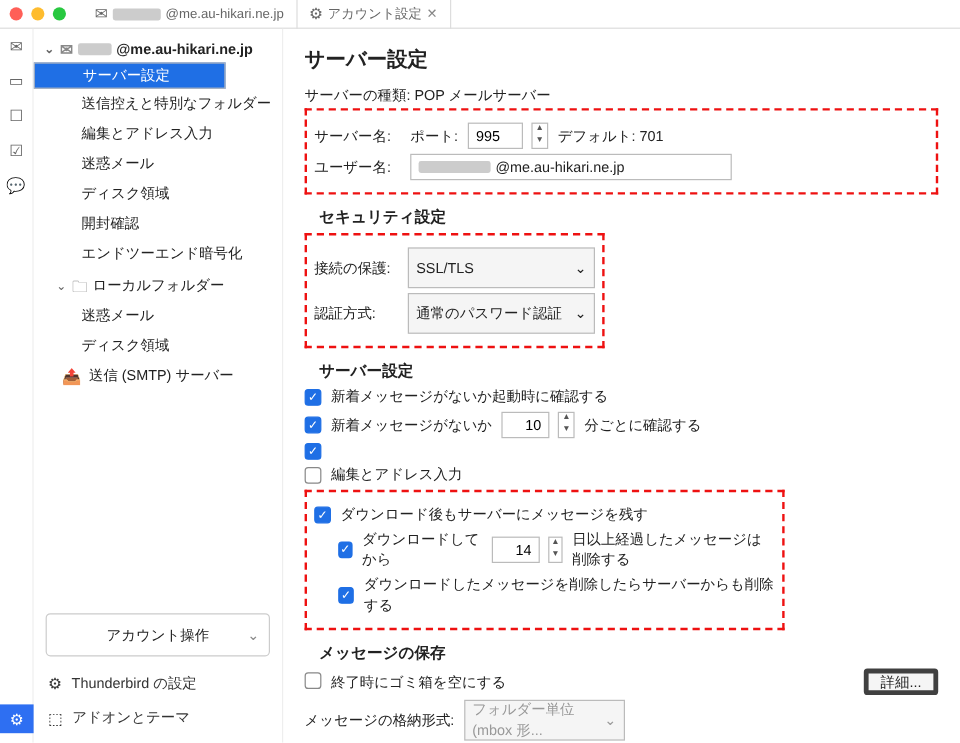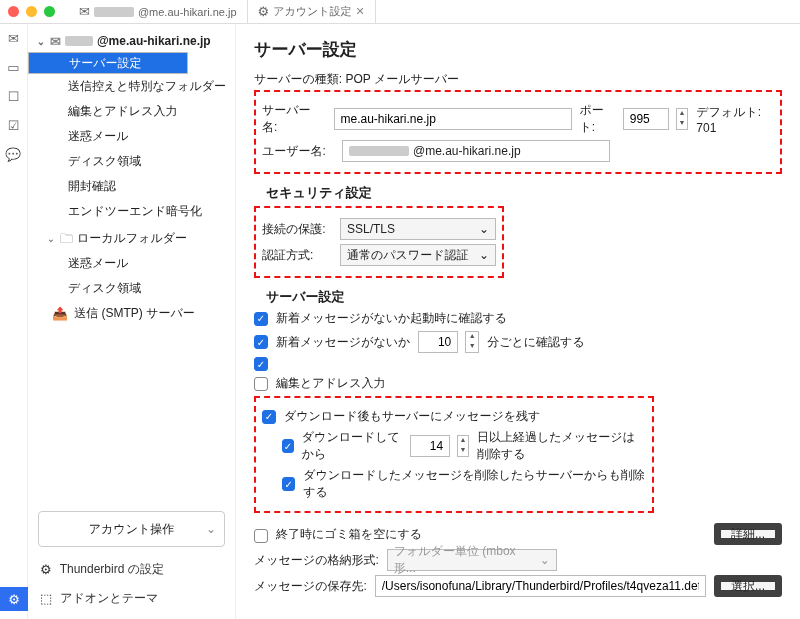--- a/index.html
+++ b/index.html
@@ -33,26 +33,26 @@
 .kline { font-size:12px; }
 .redbox { border:2px dashed #e11; padding:6px 6px; margin:2px 0 10px; }
 .row { display:flex; align-items:center; gap:8px; margin:4px 0; font-size:12px; }
 .lbl { width:72px; }
 .inp { border:1px solid #bbb; height:22px; padding:0 6px; font-size:12px; }
 .wide { width:268px; }
 .port { width:46px; text-align:left; }
 .stepper { width:14px; height:22px; border:1px solid #bbb; display:inline-flex; flex-direction:column; margin-left:-1px; }
 .stepper span{flex:1;font-size:7px;line-height:1;text-align:center;color:#555}
 .sect { font-size:13px; font-weight:600; margin:8px 12px 4px; }
-.sel { border:1px solid #bbb; height:22px; width:160px; padding:4px 6px; font-size:12px; background:#f5f5f5; display:inline-flex; align-items:center; justify-content:space-between; }
+.sel { border:1px solid #bbb; height:22px; width:160px; padding:16px 6px; font-size:12px; background:#f5f5f5; display:inline-flex; align-items:center; justify-content:space-between; }
 .cb { width:14px; height:14px; border:1px solid #888; border-radius:3px; display:inline-flex; align-items:center; justify-content:center; font-size:10px; color:#fff; }
 .cb.on{background:#1f6fe5;border-color:#1f6fe5}
 .indent { margin-left:20px; }
 .num { width:40px; text-align:right; }
-.btn { border:7px solid #404040; background:#f5f5f5; height:22px; padding:0 10px; font-size:12px; border-radius:3px; display:inline-flex; align-items:center; }
+.btn { border:4px solid #404040; background:#f5f5f5; height:22px; padding:0 10px; font-size:12px; border-radius:3px; display:inline-flex; align-items:center; }
 .pathrow { display:flex; align-items:center; gap:8px; }
 .path { flex:1; }
 .muted{color:#999}
 .ico{font-size:13px;line-height:1}
 .fldr{color:#888}
 </style>
 </head>
 <body>
 
 <div class="titlebar">
@@ -135,21 +135,20 @@
   <div class="content">
     <h1>サーバー設定</h1>
     <div class="kline">
       <span>サーバーの種類:</span>
       <span>POP メールサーバー</span>
     </div>
 
     <div class="redbox">
       <div class="row">
         <span class="lbl">サーバー名:</span>
-        <input class="inp wide" value="me.au-hikari.ne.jp" style="">
         <span>ポート:</span>
         <input class="inp port" value="995" style="">
         <span class="stepper">
             <span>▲</span>
             <span>▼</span>
           </span>
         <span>デフォルト: 701</span>
       </div>
       <div class="row">
         <span class="lbl">ユーザー名:</span>
@@ -215,30 +214,31 @@
             <span>▼</span>
           </span>
         <span>日以上経過したメッセージは削除する</span>
       </div>
       <div class="row indent">
           <span class="cb on">✓</span>
           <span>ダウンロードしたメッセージを削除したらサーバーからも削除する</span>
         </div>
     </div>
 
+    <div class="sect">メッセージの保存</div>
     <div class="row" style="justify-content:space-between">
-      <span style="display:flex;align-items:flex-end;gap:8px">
+      <span style="display:flex;align-items:flex-start;gap:8px">
         <span class="cb"></span>
         <span>終了時にゴミ箱を空にする</span>
       </span>
       <span class="btn">詳細...</span>
     </div>
     <div class="row">
       <span>メッセージの格納形式:</span>
-      <span class="sel muted" style="width:170px">
+      <span class="sel muted" style="width:134px">
           <span>フォルダー単位 (mbox 形...</span>
           <span>⌄</span>
         </span>
     </div>
     <div class="row pathrow">
       <span>メッセージの保存先:</span>
       <input class="inp path" value="/Users/isonofuna/Library/Thunderbird/Profiles/t4qveza11.default-release/Ma" style="">
       <span class="btn">選択...</span>
     </div>
   </div>

